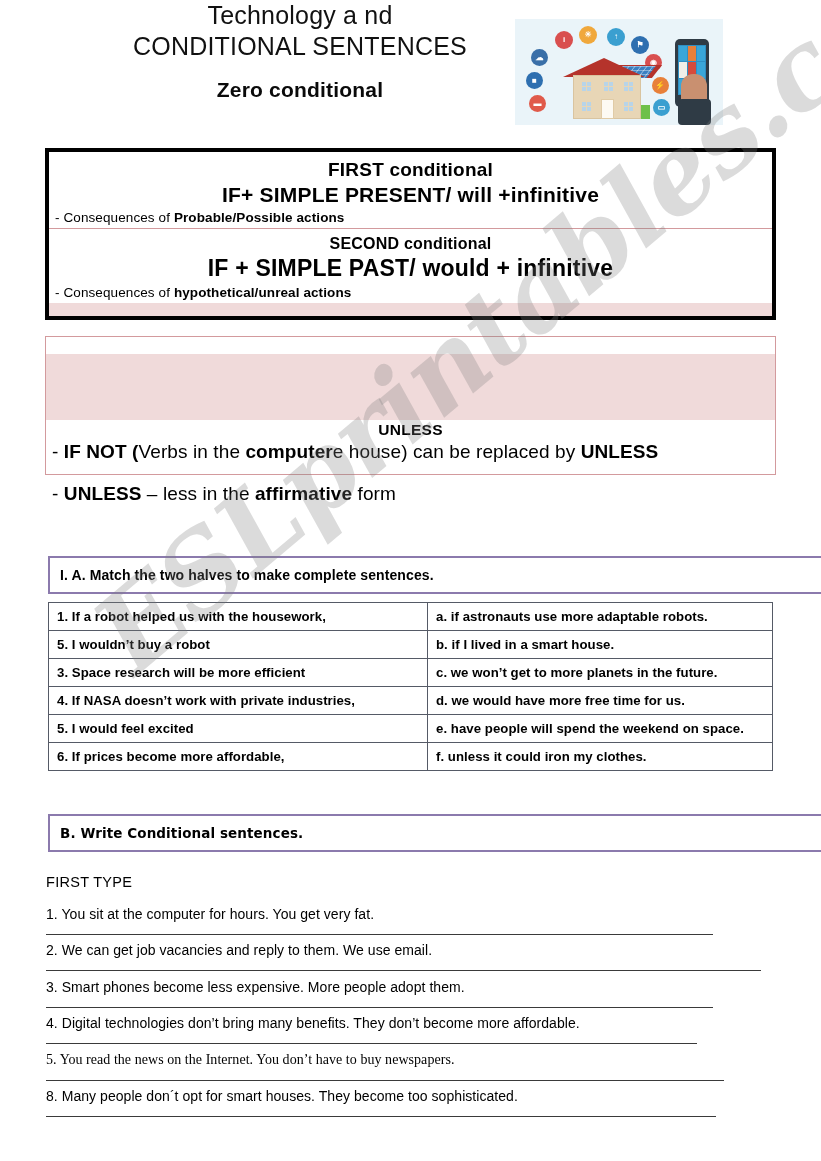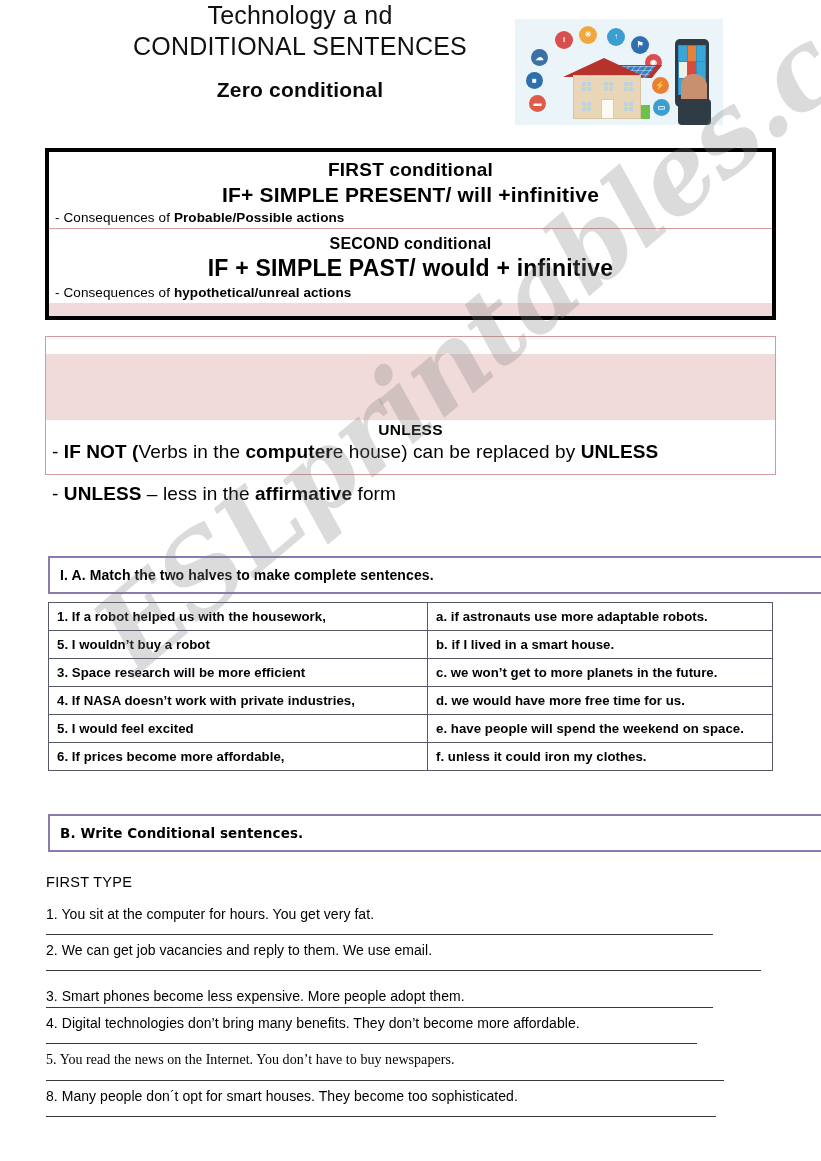--- a/index.html
+++ b/index.html
@@ -478,21 +478,21 @@
 </div>
 
 <div class="section-label">FIRST TYPE</div>
 
 <div class="write-item" style="top:906px;">1. You sit at the computer for hours. You get very fat.</div>
 <div class="answer-rule" style="top:934px;width:667px;"></div>
 
 <div class="write-item" style="top:942px;">2. We can get job vacancies and reply to them. We use email.</div>
 <div class="answer-rule" style="top:970px;width:715px;"></div>
 
-<div class="write-item" style="top:979px;margin-top:9px;">3. Smart phones become less expensive. More people adopt them.</div>
+<div class="write-item" style="top:979px;">3. Smart phones become less expensive. More people adopt them.</div>
 <div class="answer-rule" style="top:1007px;width:667px;"></div>
 
 <div class="write-item" style="top:1015px;">4. Digital technologies don’t bring many benefits. They don’t become more affordable.</div>
 <div class="answer-rule" style="top:1043px;width:651px;"></div>
 
 <div class="write-item" style="top:1052px;font-family:Liberation Serif, serif;">5. You read the news on the Internet. You don’t have to buy newspapers.</div>
 <div class="answer-rule" style="top:1080px;width:678px;"></div>
 
 <div class="write-item" style="top:1088px;">8. Many people don´t opt for smart houses. They become too sophisticated.</div>
 <div class="answer-rule" style="top:1116px;width:670px;"></div>

